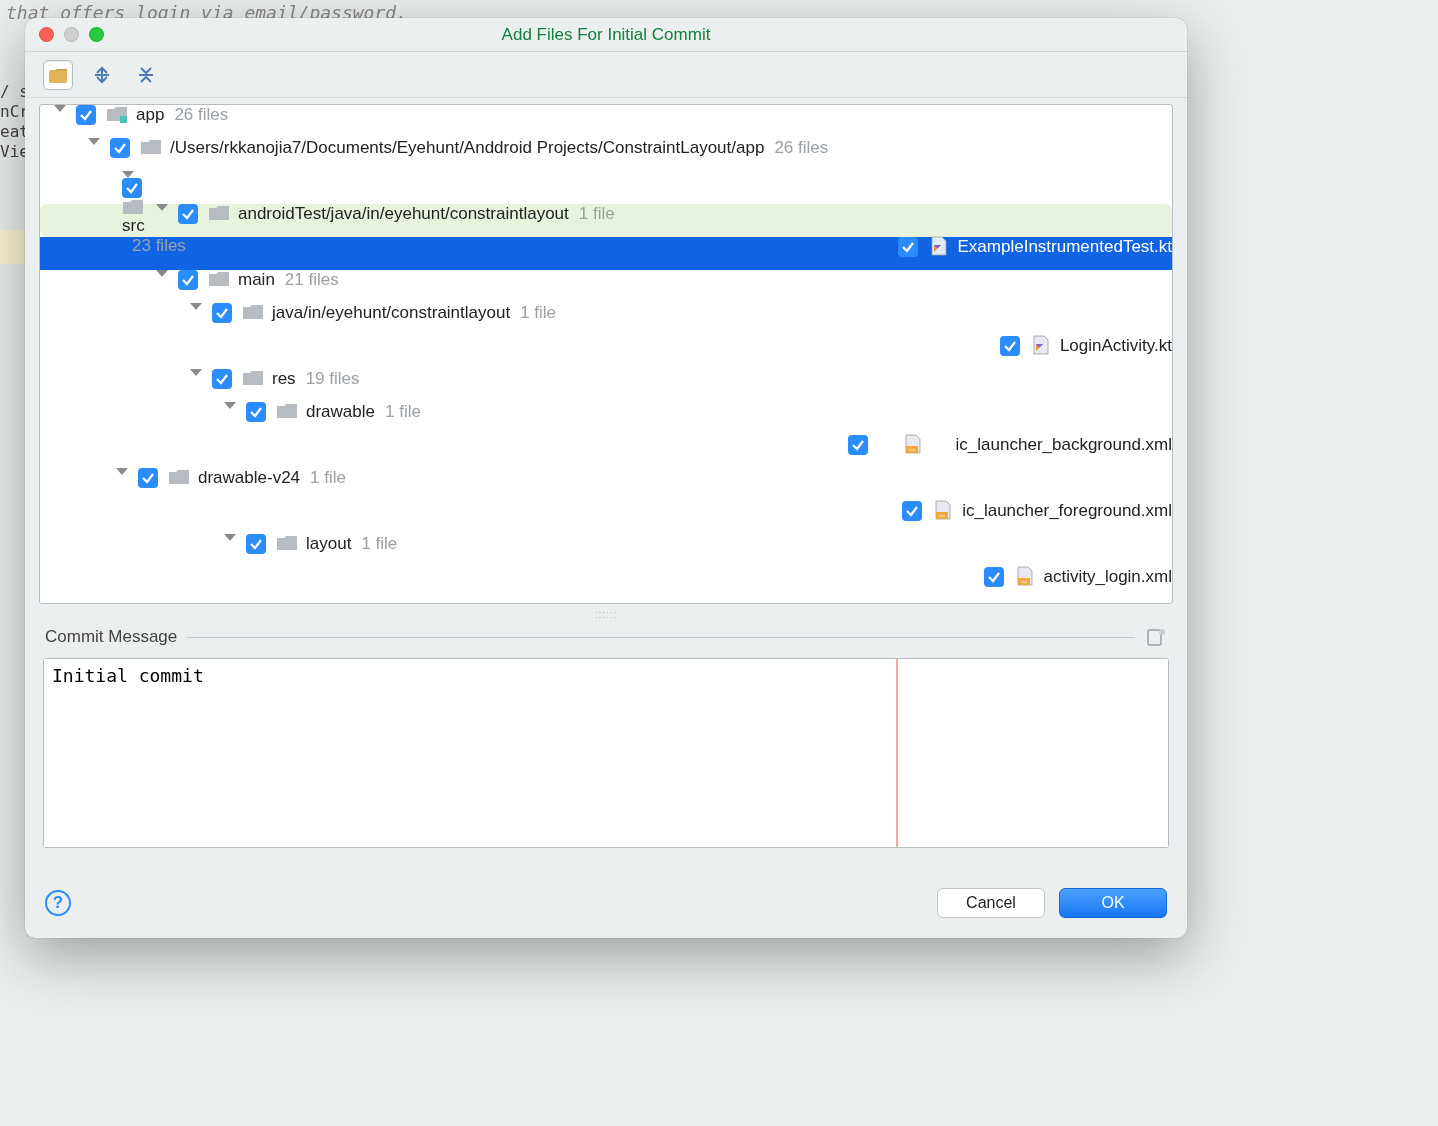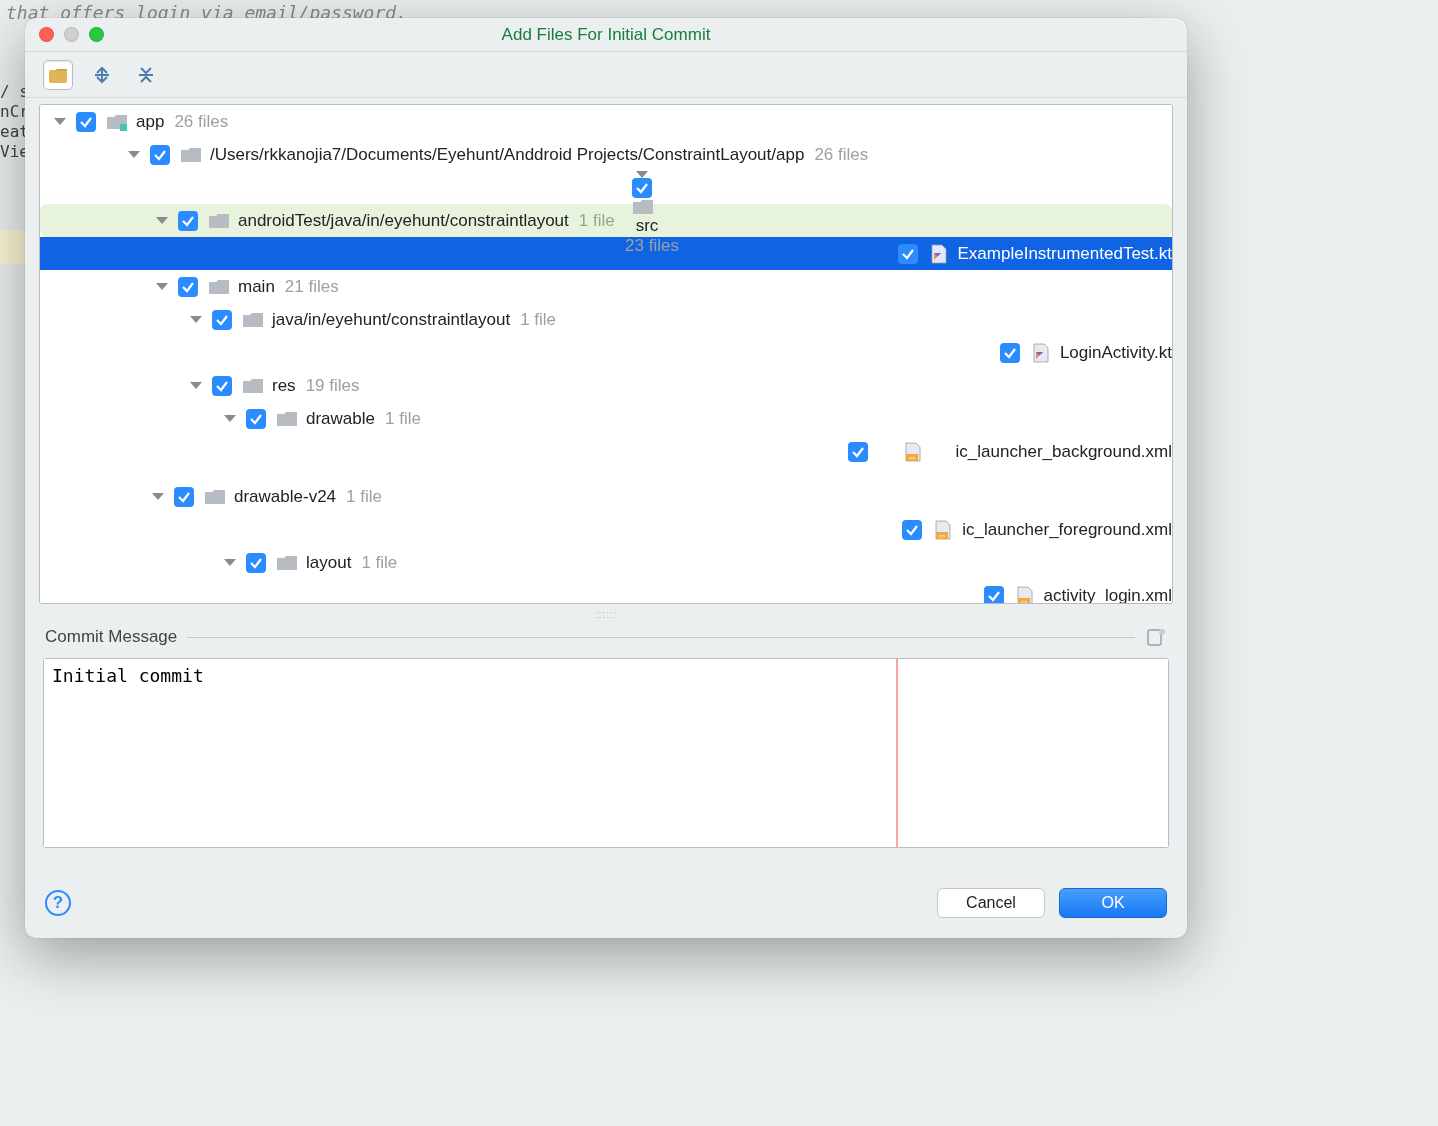--- a/index.html
+++ b/index.html
@@ -97,21 +97,20 @@
   .tree-container{
     margin:6px 14px 6px 14px;
     background:#fff;
     border:1px solid #b6bdc4;
     border-radius:3px;
     height:500px;
     overflow:auto;
   }
   .row{
     display:flex;
-    align-items:center;
     height:33px;
     white-space:nowrap;
   }
   .row.selected{ background:#1064e3; color:#fff;}
   .row.highlight{ background:#e8f3de;border-radius:7px; }
   .disclosure{
     width:0;height:0;
     border-left:6px solid transparent;
     border-right:6px solid transparent;
     border-top:7px solid #8b8b8b;
@@ -274,21 +273,21 @@
         </div>
         <div class="ficon">
           <svg class="folder-svg" viewBox="0 0 22 18">
             <path d="M1 4 L8 4 L10 2 L21 2 L21 16 L1 16 Z" fill="#b7bcc2"></path>
             <rect x="14" y="11" width="7" height="7" fill="#46c5b6"></rect>
           </svg>
         </div>
         <span class="label">app</span>
         <span class="count">26 files</span>
       </div>
-      <div class="row" style="padding-left: 48px; margin-left: 40px;">
+      <div class="row" style="padding-left: 48px;">
         <div class="disclosure"></div>
         <div class="chk">
           <svg width="14" height="14" viewBox="0 0 14 14">
             <polyline points="2,7 6,11 12,3" fill="none" stroke="#fff" stroke-width="2.2"></polyline>
           </svg>
         </div>
         <div class="ficon">
           <svg class="folder-svg" viewBox="0 0 22 18">
             <path d="M1 4 L8 4 L10 2 L21 2 L21 16 L1 16 Z" fill="#b7bcc2"></path>
           </svg>
@@ -427,21 +426,21 @@
         </div>
         <div class="ficon">
           <svg class="file-svg" viewBox="0 0 18 20">
             <path d="M2 1 L12 1 L16 5 L16 19 L2 19 Z" fill="#e7eaee" stroke="#9aa0a5" stroke-width="0.8"></path>
             <rect x="2" y="12" width="12" height="7" fill="#f2a73b"></rect>
             <text x="8" y="18" font-size="6" text-anchor="middle" fill="#fff" font-family="monospace">&lt;&gt;</text>
           </svg>
         </div>
         <span class="label">ic_launcher_background.xml</span>
       </div>
-      <div class="row" style="padding-left: 112px; margin-top: 12px;">
+      <div class="row" style="padding-left: 76px;">
         <div class="disclosure"></div>
         <div class="chk">
           <svg width="14" height="14" viewBox="0 0 14 14">
             <polyline points="2,7 6,11 12,3" fill="none" stroke="#fff" stroke-width="2.2"></polyline>
           </svg>
         </div>
         <div class="ficon">
           <svg class="folder-svg" viewBox="0 0 22 18">
             <path d="M1 4 L8 4 L10 2 L21 2 L21 16 L1 16 Z" fill="#b7bcc2"></path>
           </svg>

